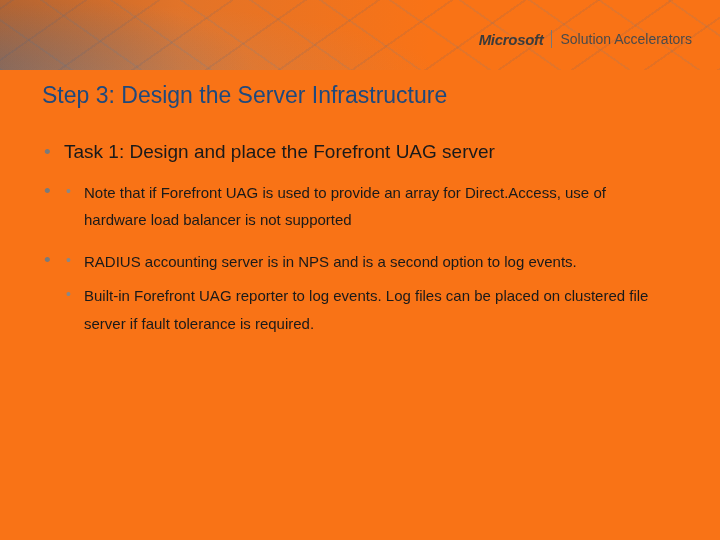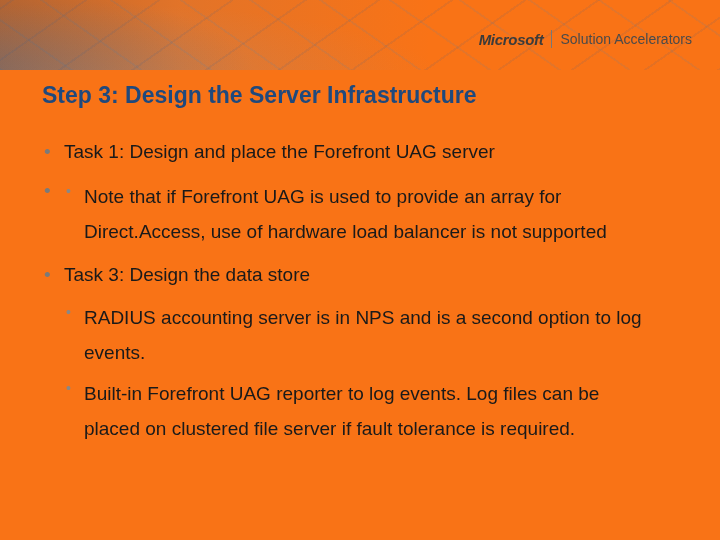--- a/index.html
+++ b/index.html
@@ -20,34 +20,34 @@
   }
   .brand {
     position: absolute; top: 30px; right: 28px; display: flex; align-items: center; gap: 8px;
     color: #444; font-family: "Segoe UI", Tahoma, sans-serif;
   }
   .brand-ms { font-style: italic; font-weight: 600; font-size: 15px; color: #3b3b3b; letter-spacing: -0.3px; }
   .brand-sep { width: 1px; height: 18px; background: #777; display:inline-block; }
   .brand-sa { font-size: 14px; color: #4a4a4a; }
   .title {
     position: absolute; top: 82px; left: 42px; right: 40px;
-    color: #1f497d; font-weight: 700; font-size: 23px;
+    color: #1f497d; font-weight: 400; font-size: 23px;
     font-family: Verdana, Geneva, sans-serif;
   }
   .content {
     position: absolute; top: 140px; left: 42px; right: 64px;
     color: #1a1a1a;
   }
   ul.lvl1 { list-style: none; }
   ul.lvl1 > li { position: relative; padding-left: 22px; margin-bottom: 14px; font-size: 19px; line-height: 1.3; }
   ul.lvl1 > li::before {
     content: "•"; position: absolute; left: 2px; top: 0; color: #7a7a7a; font-size: 19px;
   }
   ul.lvl2 { list-style: none; margin-top: 12px; }
-  ul.lvl2 > li { position: relative; padding-left: 20px; margin-bottom: 6px; font-size: 19px; line-height: 1.85; }
+  ul.lvl2 > li { position: relative; padding-left: 20px; margin-bottom: 6px; font-size: 15px; line-height: 1.85; }
   ul.lvl2 > li::before {
     content: "•"; position: absolute; left: 2px; top: 0; color: #888; font-size: 14px;
   }
 </style>
 </head>
 <body>
 
 <div class="slide">
   <div class="header-art"></div>
 
@@ -68,21 +68,20 @@
 
       <li>
         <ul class="lvl2">
           <li>
             <span>Note that if Forefront UAG is used to provide an array for Direct.Access, use of hardware load balancer is not supported</span>
           </li>
         </ul>
       </li>
 
       <li>
-        <span>Task 3: Design the data store</span>
         <ul class="lvl2">
           <li>
             <span>RADIUS accounting server is in NPS and is a second option to log events.</span>
           </li>
           <li>
             <span>Built-in Forefront UAG reporter to log events. Log files can be placed on clustered file server if fault tolerance is required.</span>
           </li>
         </ul>
       </li>
 

